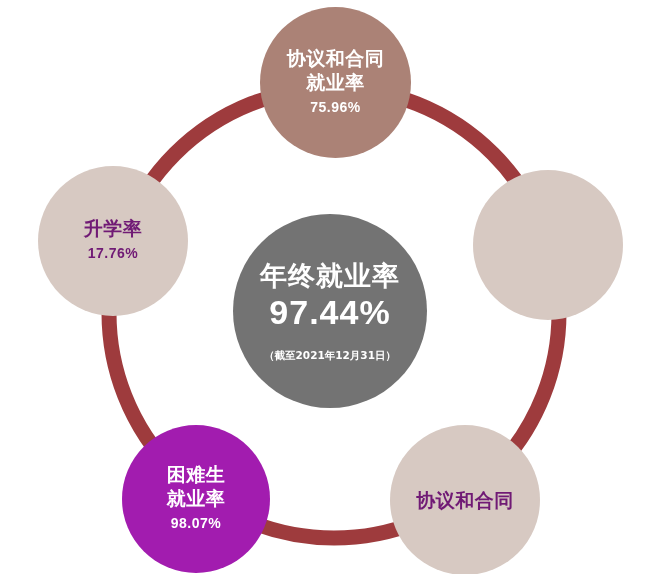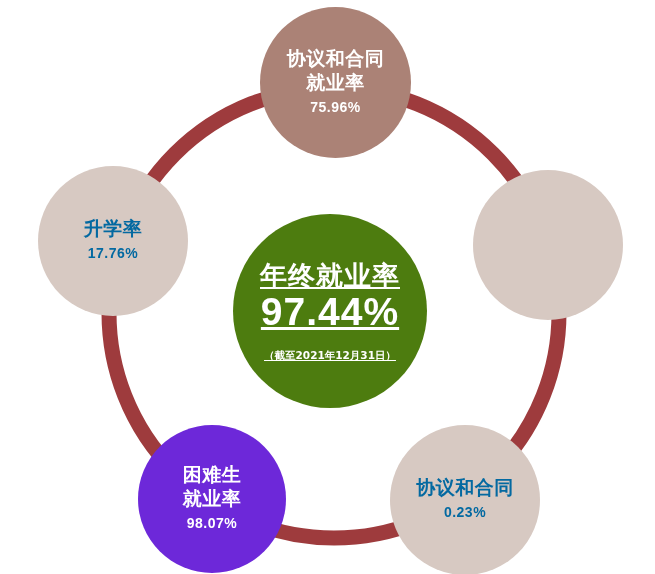--- a/index.html
+++ b/index.html
@@ -36,21 +36,21 @@
       letter-spacing: 0.5px;
     }
     .node .value {
       font-family: "Liberation Sans", "DejaVu Sans", sans-serif;
       font-size: 14px;
       font-weight: bold;
       line-height: 26px;
       letter-spacing: 0.5px;
     }
     .node.dark { color: #ffffff; }
-    .node.light { color: #0369a1; }
+    .node.light { color: #701a75; }
 
     .center-node {
       position: absolute;
       left: 233px; top: 214px;
       width: 194px; height: 194px;
       border-radius: 50%;
       display: flex;
       flex-direction: column;
       align-items: center;
       justify-content: center;
@@ -58,60 +58,59 @@
       text-align: center;
     }
     .center-node .title {
       font-size: 27px;
       font-weight: bold;
       line-height: 34px;
       letter-spacing: 1px;
     }
     .center-node .value {
       font-family: "Liberation Sans", "DejaVu Sans", sans-serif;
-      font-size: 39px;
+      font-size: 34px;
       font-weight: bold;
       line-height: 38px;
       letter-spacing: 1px;
     }
     .center-node .note {
       font-size: 10.5px;
       font-weight: bold;
       line-height: 16px;
       margin-top: 16px;
     }
   </style>
 </head>
 <body>
 
 <svg class="ring-svg" viewBox="0 0 655 574">
   <circle cx="334" cy="313" r="225" fill="none" stroke="#9e3b3d" stroke-width="15"></circle>
 </svg>
 
-<div class="center-node" style="background:#4d7c0f;text-decoration:underline;">
+<div class="center-node" style="background:#737373;">
   <div class="title">年终就业率</div>
   <div class="value">97.44%</div>
   <div class="note">（截至2021年12月31日）</div>
 </div>
 
 <div class="node dark" style="left:260px; top:7px; width:151px; height:151px; background:#ab8276;">
   <div class="label">协议和合同</div>
   <div class="label">就业率</div>
   <div class="value">75.96%</div>
 </div>
 
 <div class="node light" style="left:473px; top:170px; width:150px; height:150px; background:#d7c9c2;">
 </div>
 
 <div class="node light" style="left:390px; top:425px; width:150px; height:150px; background:#d7c9c2;">
   <div class="label">协议和合同</div>
-  <div class="value">0.23%</div>
 </div>
 
-<div class="node dark" style="left:138px; top:425px; width:148px; height:148px; background:#6d28d9;">
+<div class="node dark" style="left:122px; top:425px; width:148px; height:148px; background:#a21caf;">
   <div class="label">困难生</div>
   <div class="label">就业率</div>
   <div class="value">98.07%</div>
 </div>
 
 <div class="node light" style="left:38px; top:166px; width:150px; height:150px; background:#d7c9c2;">
   <div class="label">升学率</div>
   <div class="value">17.76%</div>
 </div>
 

